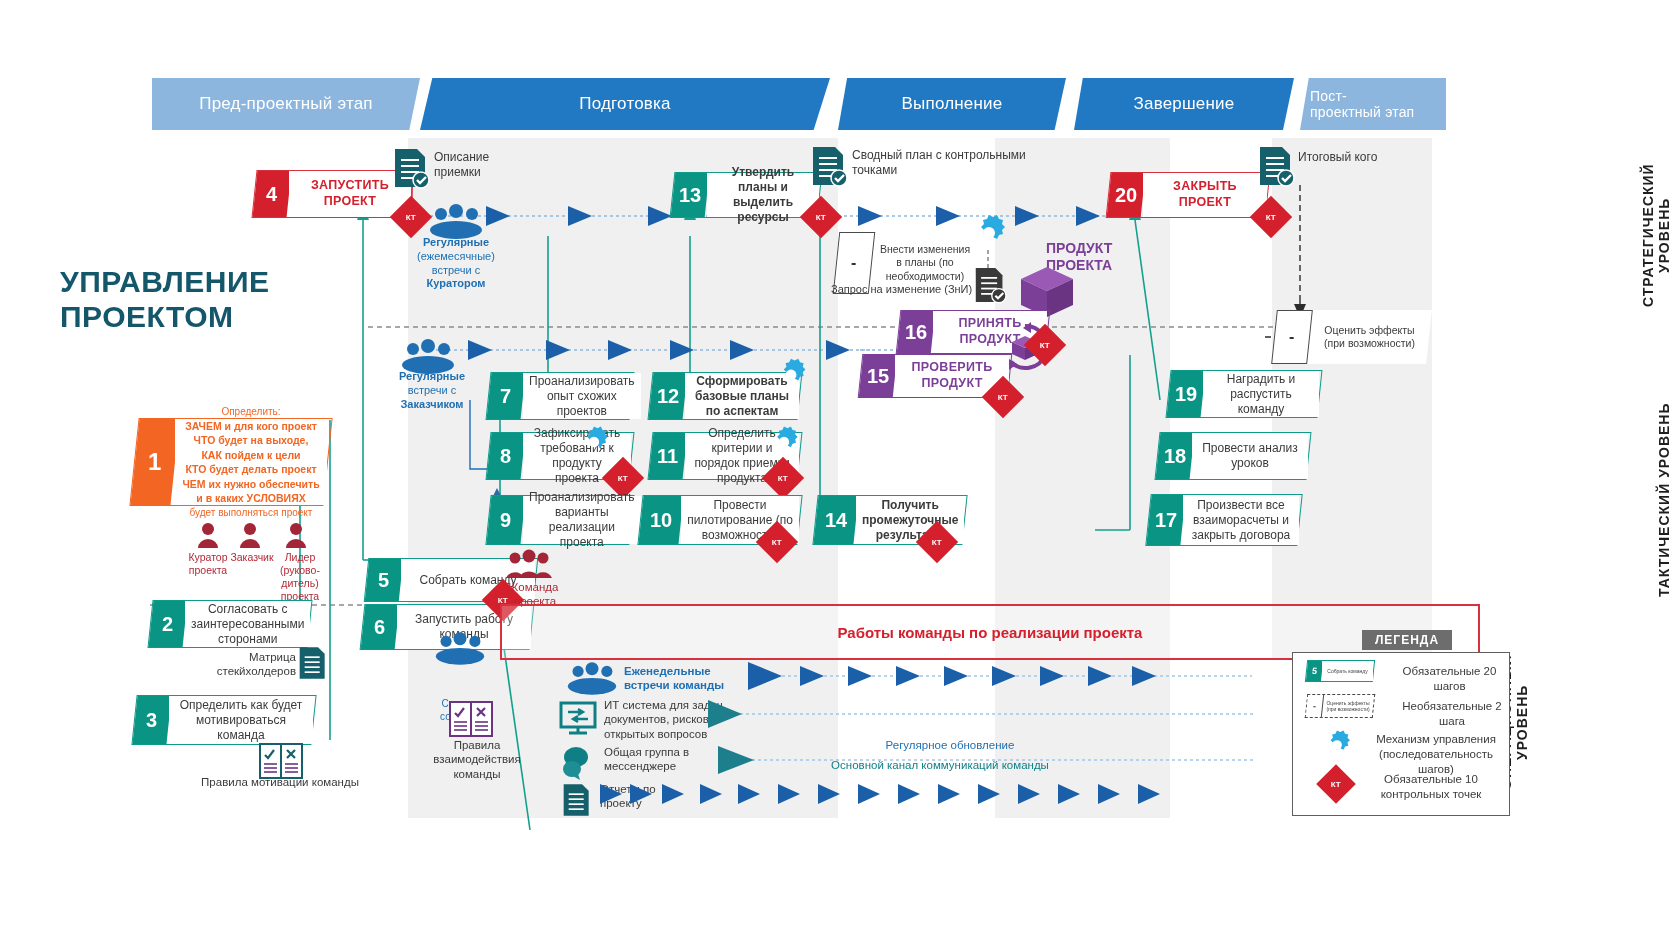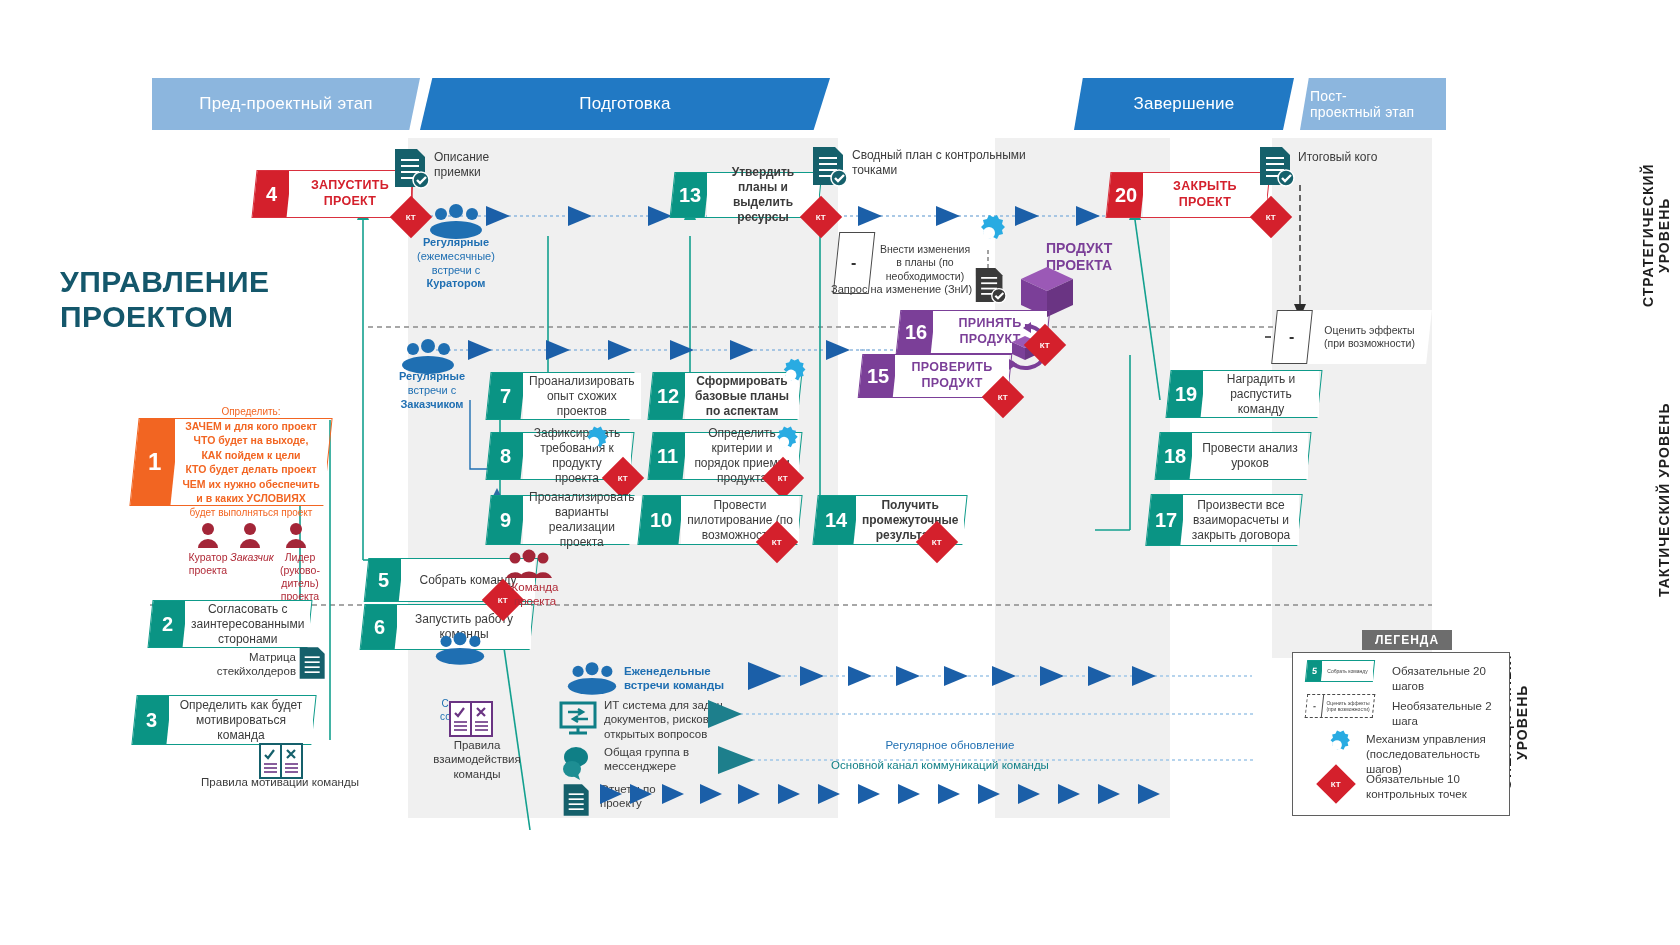--- a/index.html
+++ b/index.html
@@ -69,21 +69,21 @@
 
   
   .workband{position:absolute;border:2px solid #d9303e;background:rgba(255,255,255,.25);}
   .workband .t{position:absolute;left:0;right:0;top:50%;transform:translateY(-50%);text-align:center;
                 color:#d4202c;font-weight:bold;font-size:15px;}
 
   
   .legendbox{position:absolute;border:1.5px solid #5f5f5f;background:#fff;}
   .legendtitle{position:absolute;background:#6d6d6d;color:#fff;font-weight:bold;font-size:12px;
                letter-spacing:1px;display:flex;align-items:center;justify-content:center;}
-  .legrow{position:absolute;font-size:11.5px;color:#3b3b3b;line-height:1.3;}
+  .legrow{position:absolute;font-size:11.5px;color:#3b3b3b;line-height:1.3;text-align:center;}
 
   .mini{position:absolute;display:flex;transform:skewX(-6deg);box-sizing:border-box;}
   .mini .n{background:#0a9484;color:#fff;font-size:9px;font-weight:bold;display:flex;align-items:center;justify-content:center;width:15px;}
   .mini .t{flex:1;background:#fff;font-size:5px;color:#444;display:flex;align-items:center;justify-content:center;transform:skewX(6deg);text-align:center;}
 
   svg{overflow:visible;}
   .tri{fill:#1b5fa8;}
   .tri2{fill:#1d7f8c;}
 </style>
 </head>
@@ -93,20 +93,23 @@
 
   <div class="stripe" style="left:408px;top:138px;width:430px;height:680px;"></div>
   <div class="stripe" style="left:995px;top:138px;width:175px;height:680px;"></div>
   <div class="stripe" style="left:1272px;top:138px;width:160px;height:520px;"></div>
 
   <div class="phase light" style="left:152px;width:268px;clip-path:polygon(0 0,100% 0,96% 100%,0 100%);">
     <span>Пред-проектный этап</span>
   </div>
   <div class="phase dark" style="left:420px;width:410px;clip-path:polygon(3% 0,100% 0,96% 100%,0 100%);">
     <span>Подготовка</span>
+  </div>
+  <div class="phase dark" style="left:838px;width:228px;clip-path:polygon(4% 0,100% 0,95% 100%,0 100%);">
+    <span>Выполнение</span>
   </div>
   <div class="phase dark" style="left:1074px;width:220px;clip-path:polygon(4% 0,100% 0,95% 100%,0 100%);">
     <span>Завершение</span>
   </div>
   <div class="phase light" style="left:1300px;width:136px;clip-path:polygon(6% 0,100% 0,100% 100%,0 100%);justify-content:flex-start;padding-left:10px;">
     <span style="white-space:pre-line;text-align:left;font-size:14px;">Пост-
 проектный этап</span>
   </div>
 
   <div class="levlab" style="right:8px;top:135px;height:200px;font-size:14px;">
@@ -530,21 +533,21 @@
   </div>
   <div class="abs" style="left:284px;top:522px;">
     <svg width="24" height="26" viewBox="0 0 24 26">
         <circle cx="12" cy="7" r="6" fill="#a32638"></circle>
         <path d="M2 26 a10 9 0 0 1 20 0z" fill="#a32638"></path>
       </svg>
   </div>
   <div class="lbl c red" style="left:176px;top:551px;width:64px;font-size:10.5px;">
     <span>Куратор проекта</span>
   </div>
-  <div class="lbl c red" style="left:222px;top:551px;width:60px;font-size:10.5px;font-style:italic;">
+  <div class="lbl c red" style="left:222px;top:551px;width:60px;font-size:10.5px;">
     <span>Заказчик</span>
   </div>
   <div class="lbl c red" style="left:272px;top:551px;width:56px;font-size:10.5px;">
     <span>Лидер (руково-дитель) проекта</span>
   </div>
 
   <div class="step teal" style="left:150px;top:600px;width:160px;height:48px;">
     <div class="num">
         <i>2</i>
       </div>
@@ -646,20 +649,23 @@
         <line x1="27" y1="22" x2="40" y2="22"></line>
           <line x1="27" y1="26" x2="40" y2="26"></line>
           <line x1="27" y1="30" x2="40" y2="30"></line>
       </g>
     </svg>
   </div>
   <div class="lbl c" style="left:432px;top:738px;width:90px;font-size:11.5px;">
     <span>Правила взаимодействия команды</span>
   </div>
 
+  <div class="workband" style="left:500px;top:604px;width:1176px;height:52px;width:976px;">
+    <div class="t">Работы команды по реализации проекта</div>
+  </div>
 
   <div class="abs" style="left:566px;top:662px;">
     <svg width="52" height="30" viewBox="0 0 56 30">
       <circle cx="13" cy="9" r="6" fill="#1f6fb2"></circle>
         <circle cx="28" cy="6" r="7" fill="#1f6fb2"></circle>
         <circle cx="44" cy="9" r="6" fill="#1f6fb2"></circle>
       <ellipse cx="28" cy="25" rx="26" ry="9" fill="#1f6fb2"></ellipse>
     </svg>
   </div>
   <div class="lbl blue" style="left:624px;top:664px;width:110px;font-size:11.5px;font-weight:bold;">

